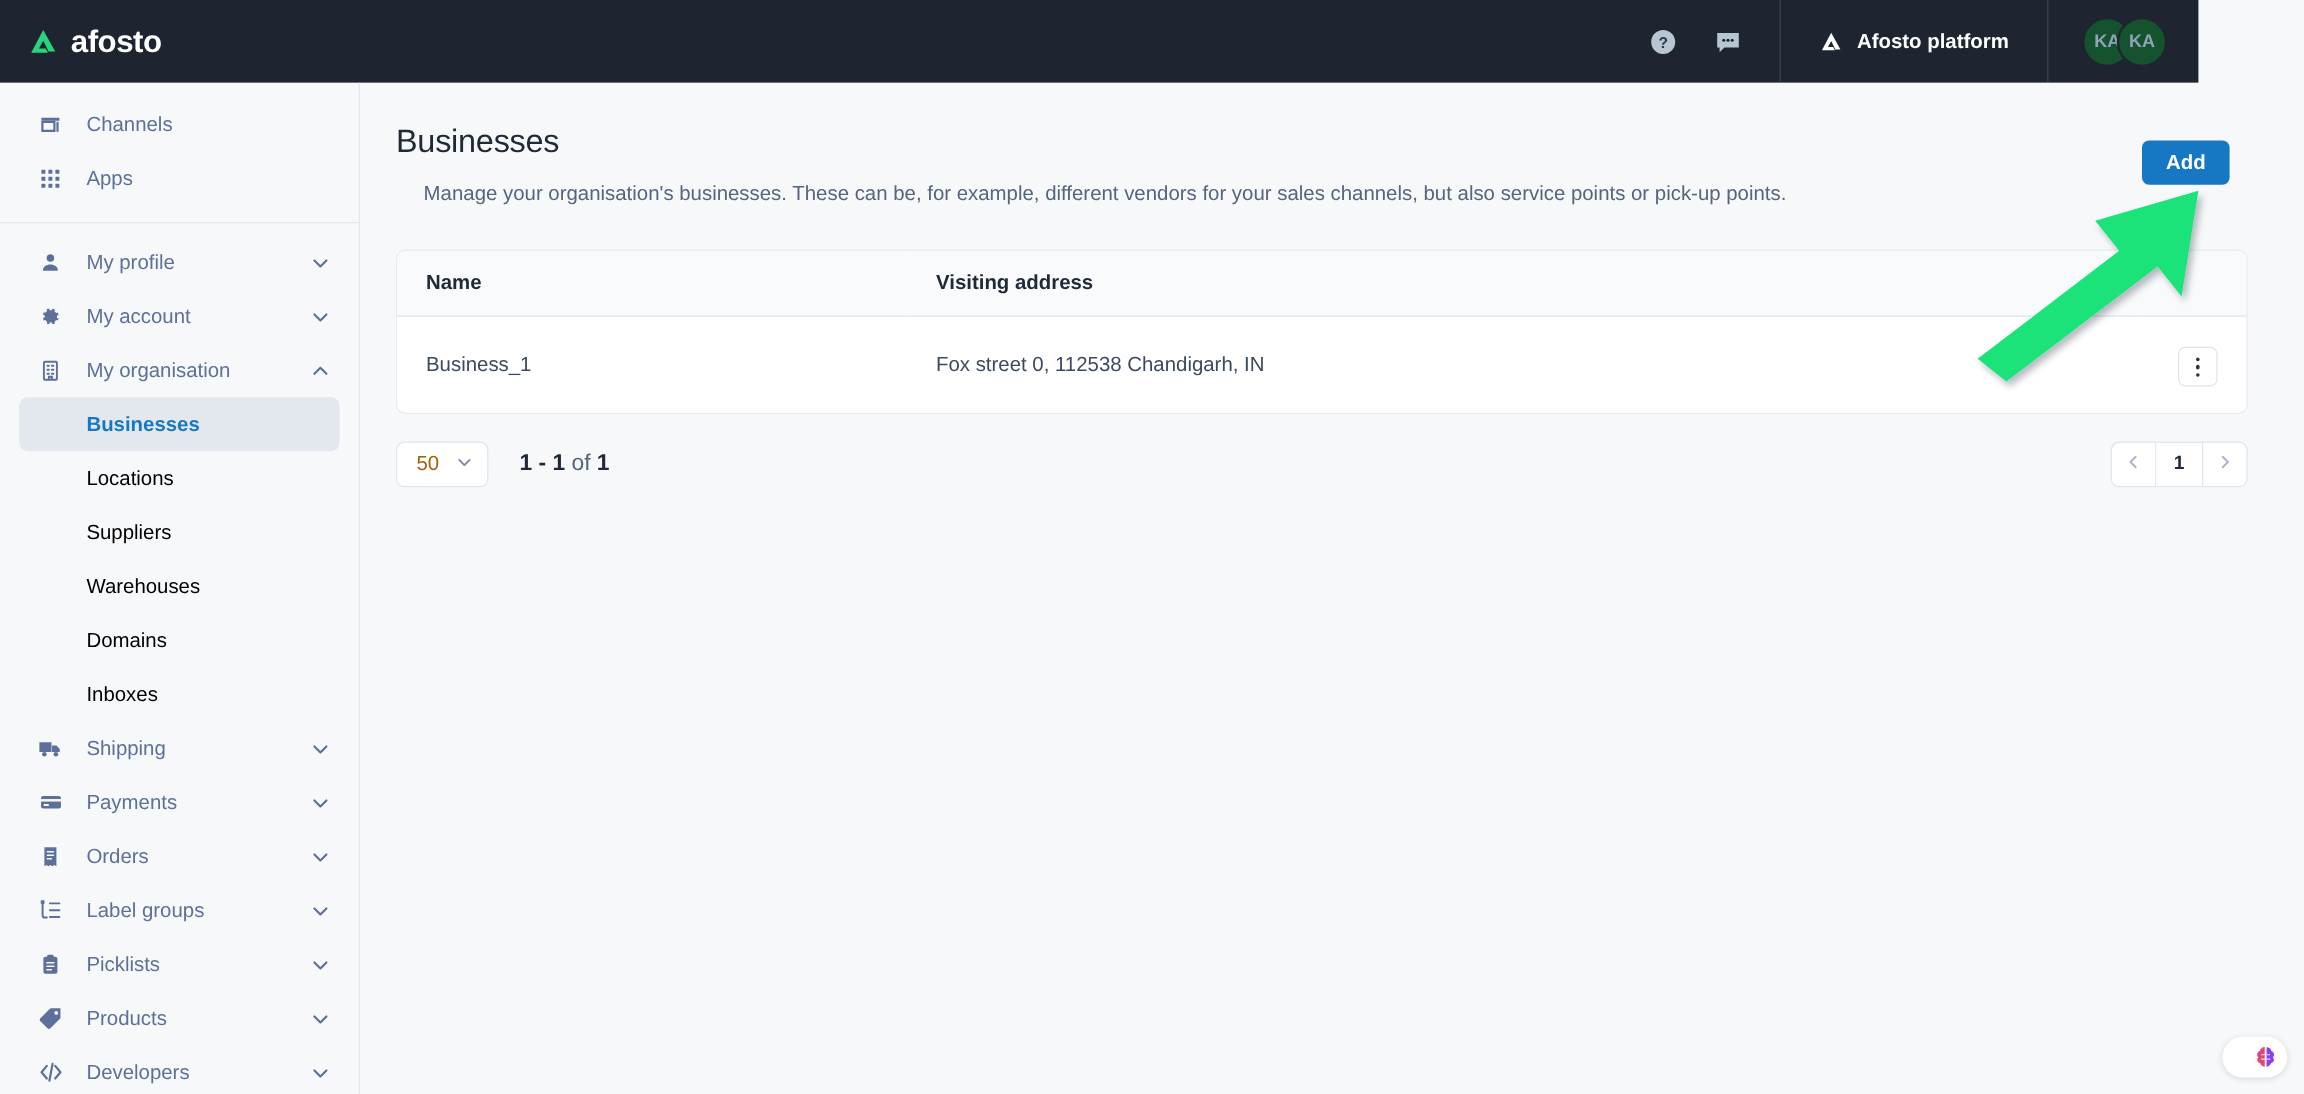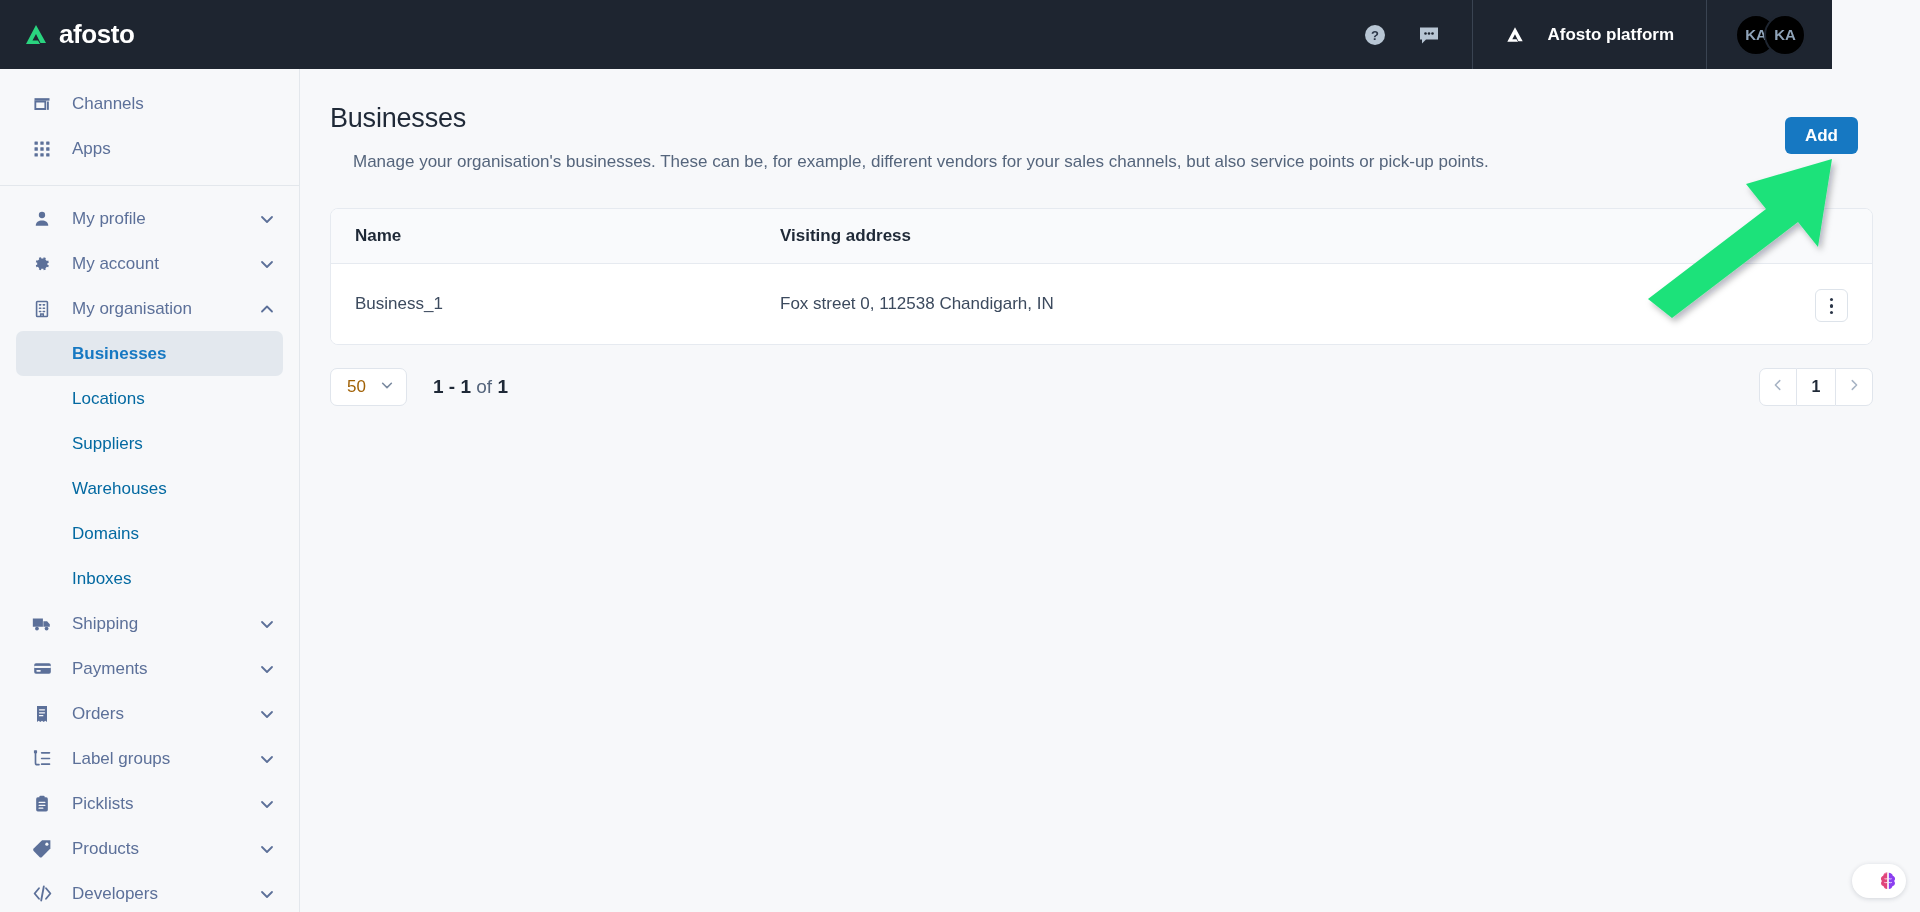--- a/index.html
+++ b/index.html
@@ -34,32 +34,32 @@
   }
   .icon-btn {
     width: 26px; height: 26px;
     display: flex; align-items: center; justify-content: center;
     cursor: pointer;
   }
   .topbar-sep {
     width: 1px; height: 69px; background: #3a4452;
   }
   .platform-chip {
-    display: flex; align-items: center; gap: 22px;
+    display: flex; align-items: center; gap: 11px;
     padding: 0 32px; height: 69px;
     color: #ffffff; font-size: 17px; font-weight: 700;
     cursor: pointer;
   }
   .avatars {
     display: flex; align-items: center;
     padding: 0 26px 0 28px; height: 69px; position: relative;
   }
   .avatar {
     width: 42px; height: 42px; border-radius: 50%;
-    background: #000000; color: #8fa3b8;
+    background: #14532d; color: #8fa3b8;
     display: flex; align-items: center; justify-content: center;
     font-size: 15px; font-weight: 700;
     border: 2px solid #1e2530;
   }
   .avatar.second { margin-left: -13px; }
 
   
   .sidebar {
     position: absolute; top: 69px; left: 0;
     width: 300px; height: 843px;
@@ -79,21 +79,21 @@
     width: 24px; height: 22px; margin-right: 18px;
     display: flex; align-items: center; justify-content: center;
     flex: 0 0 24px;
   }
   .nav-item .lbl { flex: 1; white-space: nowrap; }
   .nav-item .chev { width: 16px; height: 16px; display: flex; align-items: center; justify-content: center;}
   .subnav-item {
     display: flex; align-items: center;
     height: 45px; margin: 0 16px; padding-left: 56px;
     border-radius: 7px; cursor: pointer;
-    color: #0369a1; font-size: 17px;
+    color: #000000; font-size: 17px;
   }
   .subnav-item.active {
     background: #e3e8ee; color: #1678c2; font-weight: 700;
   }
 
   
   .main {
     position: absolute; top: 69px; left: 300px;
     width: 1620px; height: 843px;
     background: #f7f8fa;

